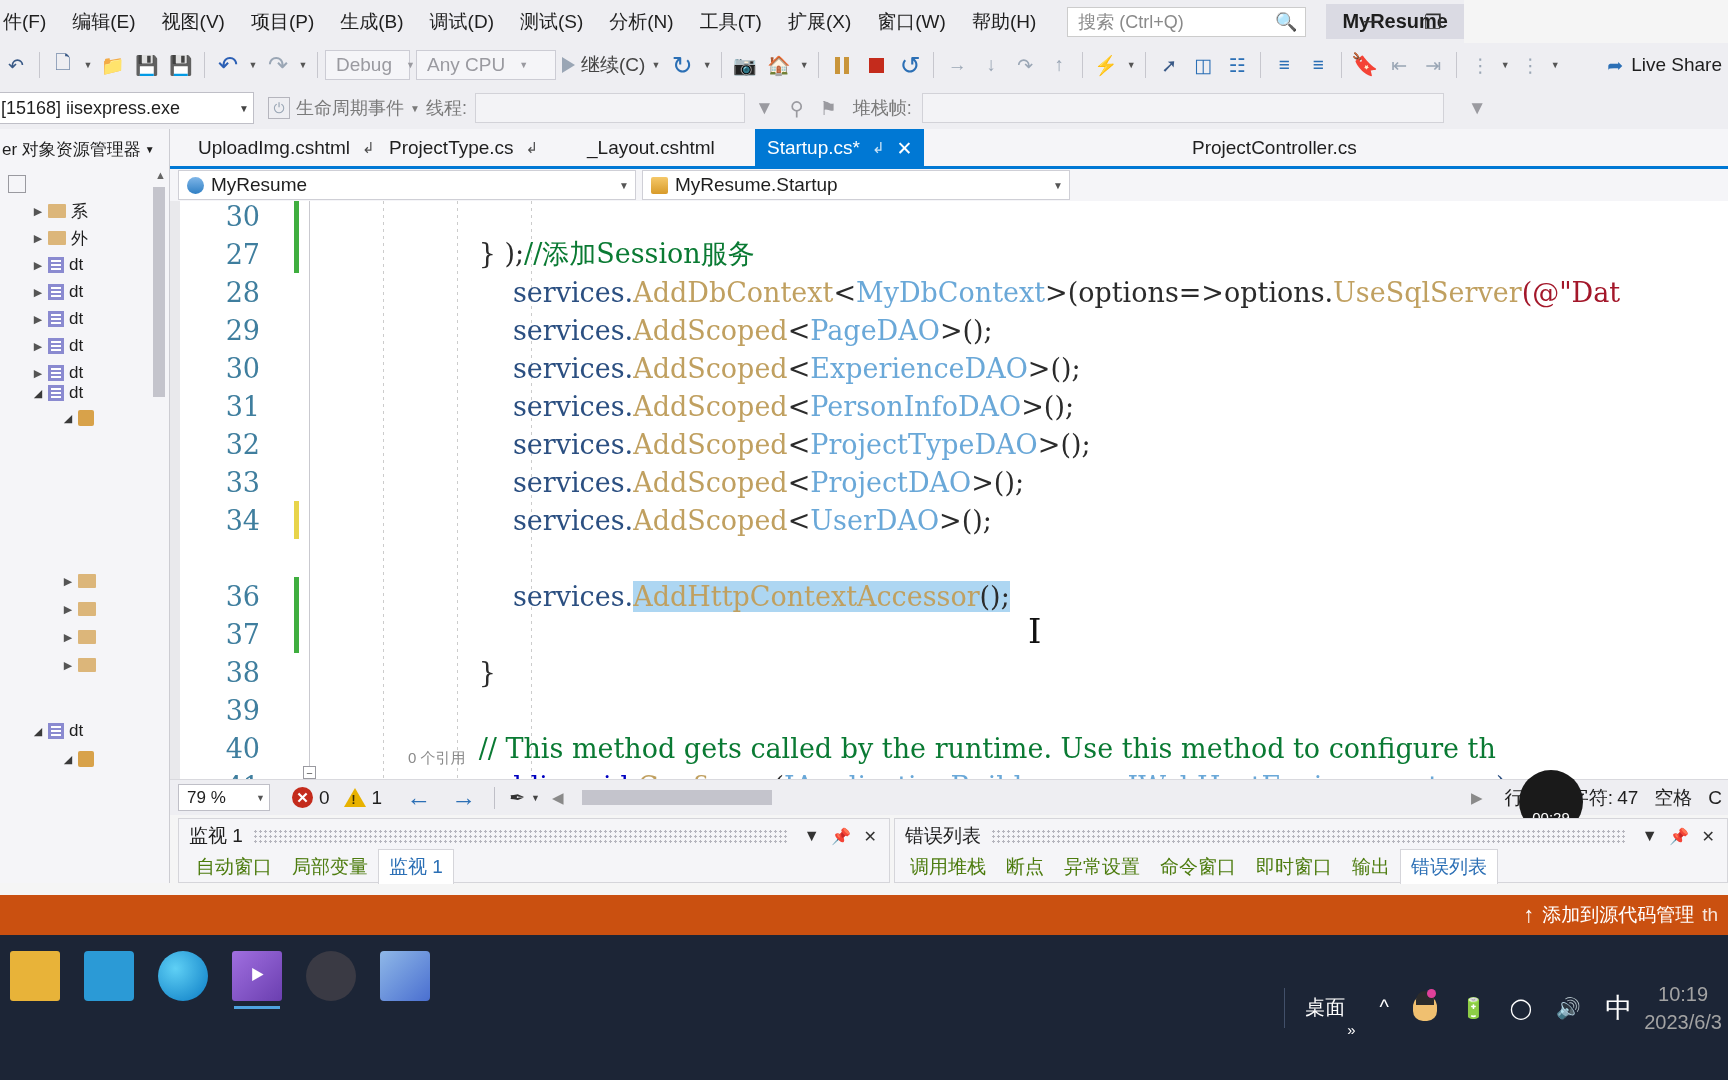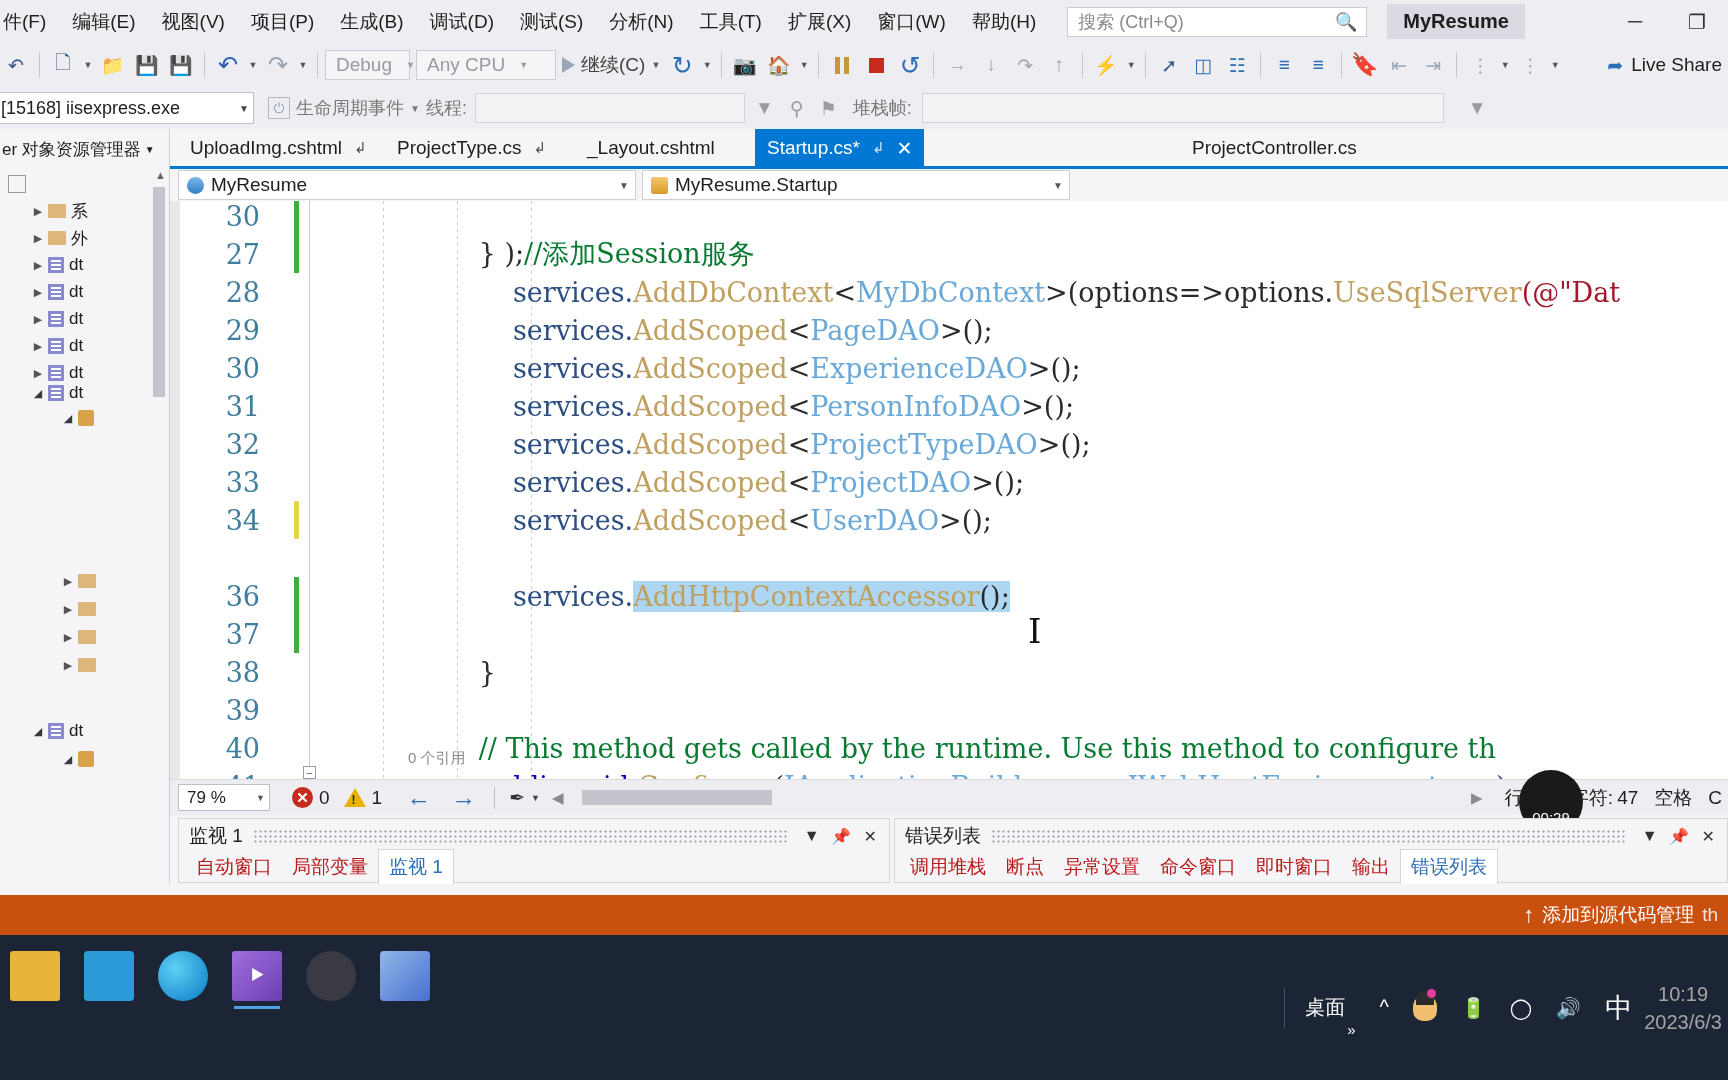--- a/index.html
+++ b/index.html
@@ -6,21 +6,21 @@
   html, body {
     width: 1728px; height: 1080px;
     overflow: hidden;
     font-family: "Liberation Sans", sans-serif;
     background: #f5f5f5;
   }
   #app { position: relative; width: 1728px; height: 1080px; }
 
   
   .menubar {
-    position: absolute; left: 0; top: 0; width: 1728px; height: 43px;
+    position: absolute; left: 0; top: 0; width: 1464px; height: 43px;
     background: #eeeef2;
     display: flex; align-items: center;
   }
   .menu-items { display: flex; align-items: center; margin-left: -10px; }
   .menu-item {
     font-size: 19px; color: #1e1e1e; padding: 4px 13px; white-space: nowrap;
   }
   .vs-search {
     margin-left: 18px; width: 300px; height: 30px; background: #fff;
     border: 1px solid #ccc; display: flex; align-items: center;
@@ -203,21 +203,21 @@
   .wp-dots { flex:1; height:14px; margin:0 10px;
              background: radial-gradient(circle, #b5b5bd 1px, transparent 1.2px) 0 0/5px 5px; }
   .wp-ic { padding: 0 6px; font-size:16px; color:#333;}
   .errpane {
     position:absolute; left:894px; top:818px; width:834px; height:65px;
     background:#f5f5f8; border:1px solid #d5d5da;
   }
   .paneltabs {
     position:absolute; top:852px; height:32px; display:flex; align-items:flex-end;
   }
-  .ptab { font-size:19px; color:#b91c1c; padding: 4px 10px; white-space:nowrap; }
+  .ptab { font-size:19px; color:#4d7c0f; padding: 4px 10px; white-space:nowrap; }
   .ptab.active { background:#fff; color:#2b6fb5; border:1px solid #d5d5da; border-bottom:none; }
 
   
   .scbar {
     position:absolute; left:0; top:895px; width:1728px; height:40px;
     background:#ca5010; display:flex; align-items:center; justify-content:flex-end;
     color:#fff; font-size:19px; gap:8px; padding-right:10px;
   }
 
   
@@ -441,25 +441,25 @@
           <span class="chev open">◢</span>
           <span class="ic-page"></span>
           <span></span>
         </div>
       </div>
     <div class="lp-scrollup">▲</div>
     <div class="lp-scroll"></div>
   </div>
 
   <div class="tabstrip" id="tabstrip">
-      <div class="tab" style="left: 8px;">
+      <div class="tab" style="left: 16px;">
         <span>UploadImg.cshtml</span>
         <span class="pin">↲</span>
       </div>
-      <div class="tab" style="left: 215px;">
+      <div class="tab" style="left: 207px;">
         <span>ProjectType.cs</span>
         <span class="pin">↲</span>
       </div>
       <div class="tab" style="left: 405px;">
         <span>_Layout.cshtml</span>
       </div>
       <div class="tab active" style="left: 585px;">
         <span>Startup.cs*</span>
         <span class="pin">↲</span>
         <span class="x">✕</span>

